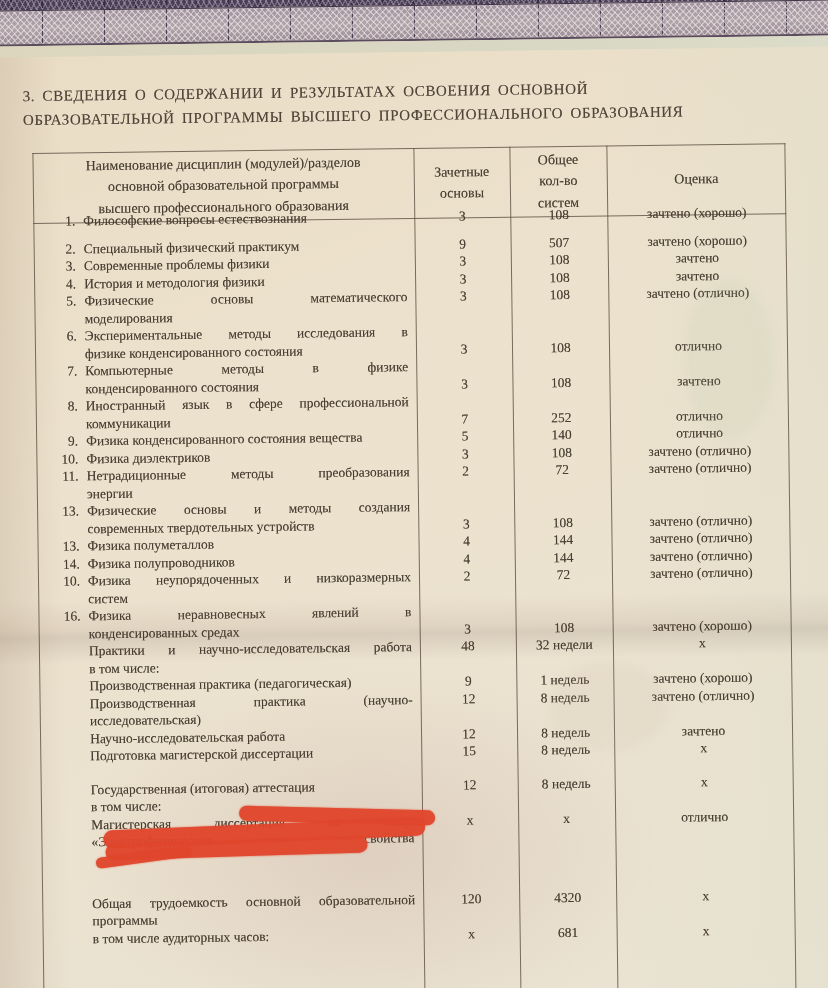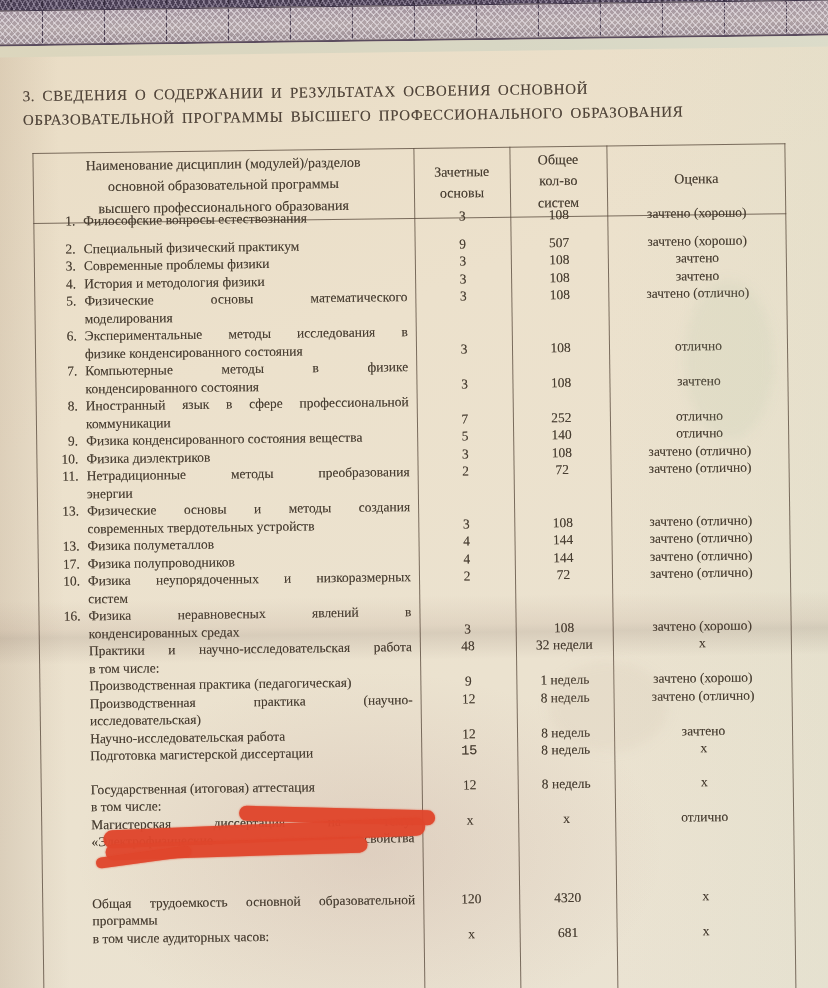--- a/index.html
+++ b/index.html
@@ -271,21 +271,21 @@
             <div class="nlines">
               <div class="ln">Физика полуметаллов</div>
             </div>
           </div>
           <div class="cell-val credits" style="padding-top: 0px;">4</div>
           <div class="cell-val hours" style="padding-top: 0px;">144</div>
           <div class="cell-val grade" style="padding-top: 0px;">зачтено (отлично)</div>
         </div>
         <div class="trow">
           <div class="cell-name">
-            <div class="num">17.</div>
+            <div class="num">14.</div>
             <div class="nlines">
               <div class="ln">Физика полупроводников</div>
             </div>
           </div>
           <div class="cell-val credits" style="padding-top: 0px;">4</div>
           <div class="cell-val hours" style="padding-top: 0px;">144</div>
           <div class="cell-val grade" style="padding-top: 0px;">зачтено (отлично)</div>
         </div>
         <div class="trow">
           <div class="cell-name">
@@ -357,21 +357,21 @@
           <div class="cell-val hours" style="padding-top: 0px;">8 недель</div>
           <div class="cell-val grade" style="padding-top: 0px;">зачтено</div>
         </div>
         <div class="trow">
           <div class="cell-name">
             <div class="num"></div>
             <div class="nlines">
               <div class="ln">Подготовка магистерской диссертации</div>
             </div>
           </div>
-          <div class="cell-val credits" style="padding-top: 0px; font-family: Liberation Mono, monospace;">15</div>
+          <div class="cell-val credits" style="padding-top: 0px;">15</div>
           <div class="cell-val hours" style="padding-top: 0px;">8 недель</div>
           <div class="cell-val grade" style="padding-top: 0px;">х</div>
         </div>
         <div class="trow" style="margin-top: 16px;">
           <div class="cell-name">
             <div class="num"></div>
             <div class="nlines">
               <div class="ln">Государственная (итоговая) аттестация</div>
               <div class="ln">в том числе:</div>
             </div>

